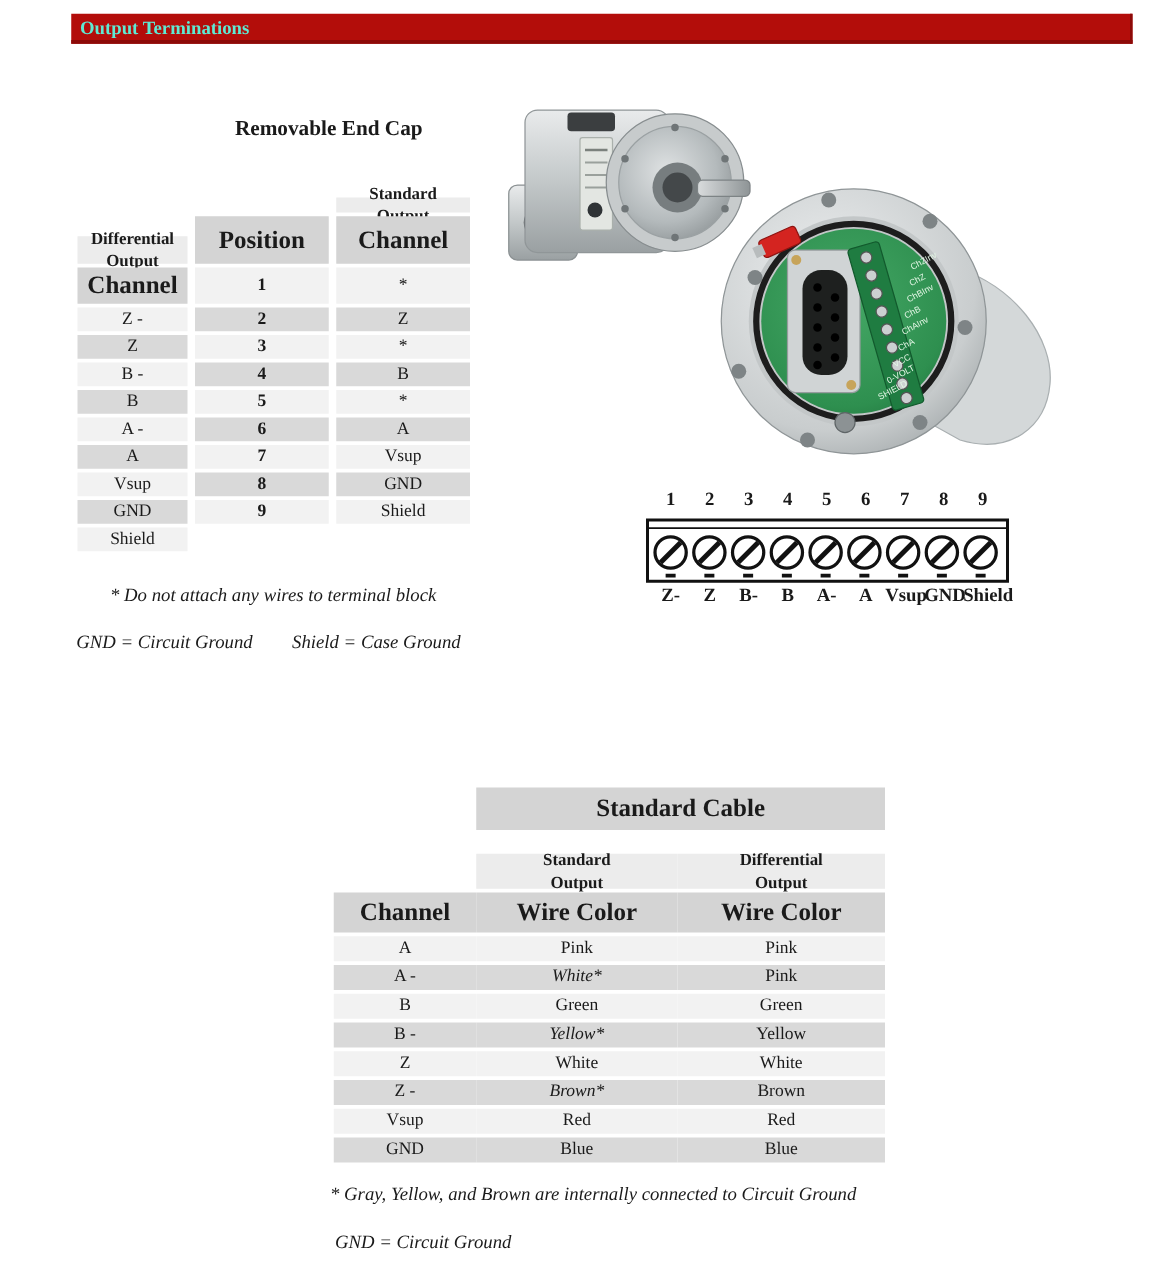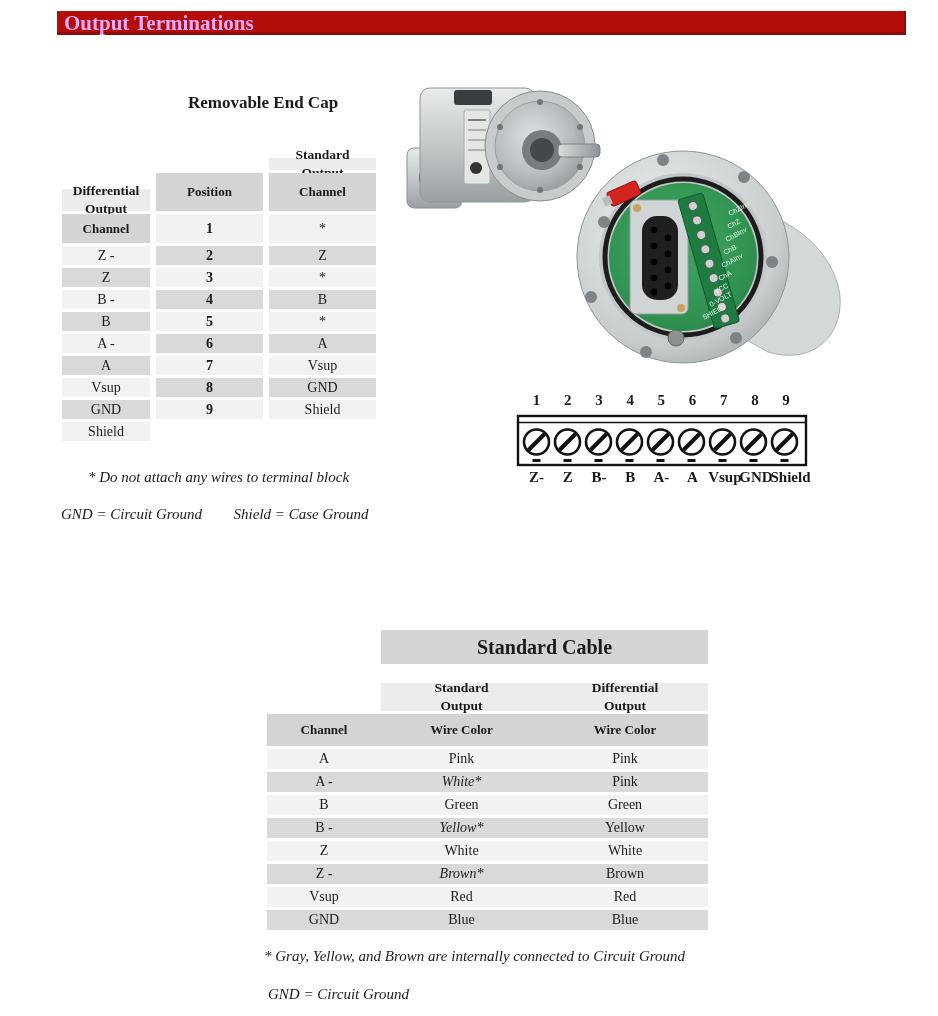--- a/index.html
+++ b/index.html
@@ -3,37 +3,37 @@
 <meta charset="utf-8">
 <style>
   html,body{margin:0;padding:0;}
   body{
     width:938px;height:1016px;position:relative;background:#ffffff;
     font-family:"Liberation Serif", serif;color:#1a1a1a;overflow:hidden;
   }
   
   .title-bar{
     position:absolute;left:57px;top:11px;width:849px;height:24px;
-    background:#b30d0a;color:#f0abfc;font-weight:bold;font-size:21px;
+    background:#b30d0a;color:#5eead4;font-weight:bold;font-size:15px;
     line-height:24px;padding-left:7px;box-sizing:border-box;
     border-bottom:3px solid #8c0a08;border-right:2px solid #8c0a08;
   }
   
   .section-heading{
     position:absolute;font-weight:bold;font-size:17px;text-align:center;
   }
   .note{position:absolute;font-style:italic;font-size:15px;white-space:nowrap;}
   
   .grid{position:absolute;display:grid;}
   .cell{
     display:flex;align-items:center;justify-content:center;
     font-size:14px;text-align:center;
   }
   .hdr{background:#d4d4d4;font-weight:bold;font-size:16px;}
-  .colhdr{background:#d4d4d4;font-weight:bold;font-size:13px;}
+  .colhdr{background:#d4d4d4;font-weight:bold;font-size:20px;}
   .subhdr{
     background:#ececec;font-weight:bold;font-size:13.5px;line-height:1.3;
     white-space:pre-line;
     margin-top:16px;
   }
   .light{background:#f2f2f2;}
   .dark{background:#d9d9d9;}
   .bold{font-weight:bold;}
   .ital{font-style:italic;}
   .blank{background:transparent;}

